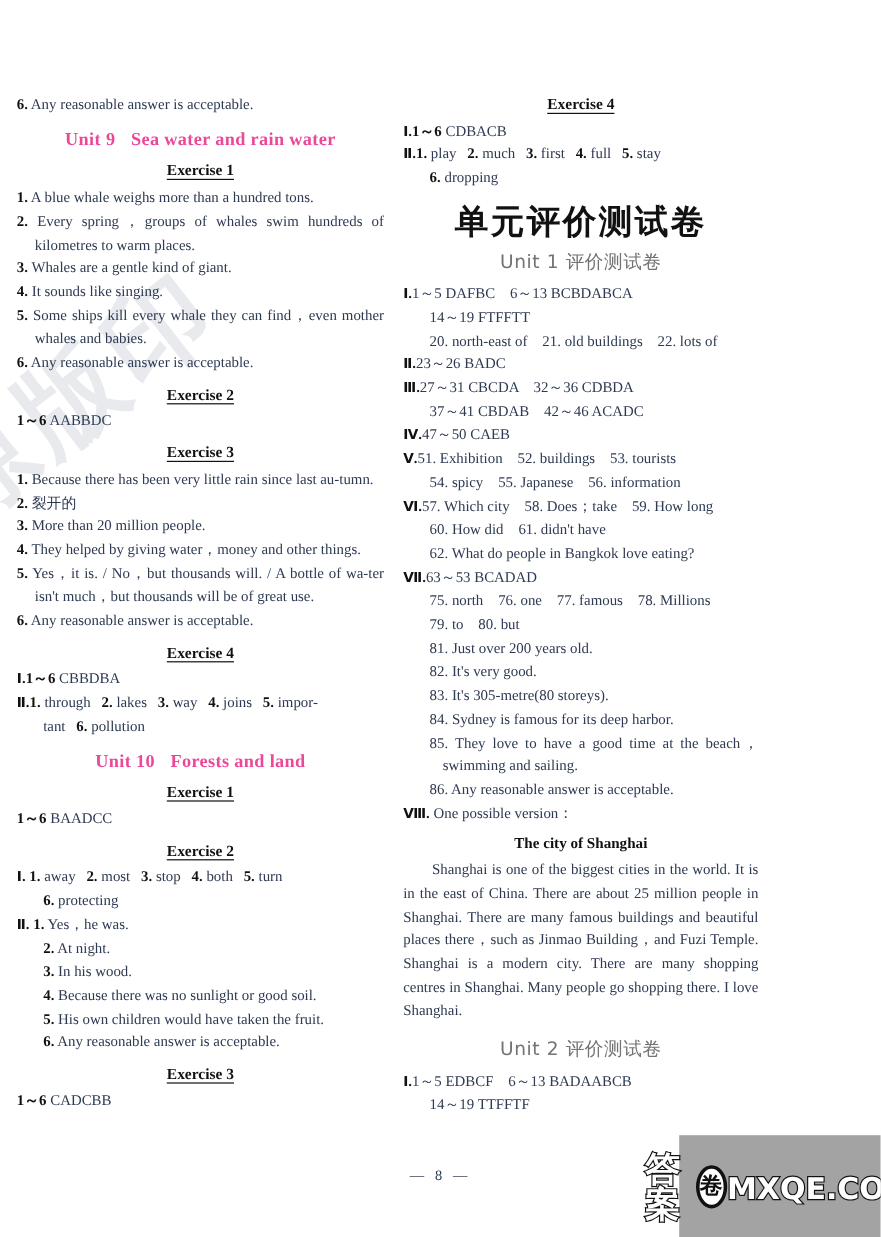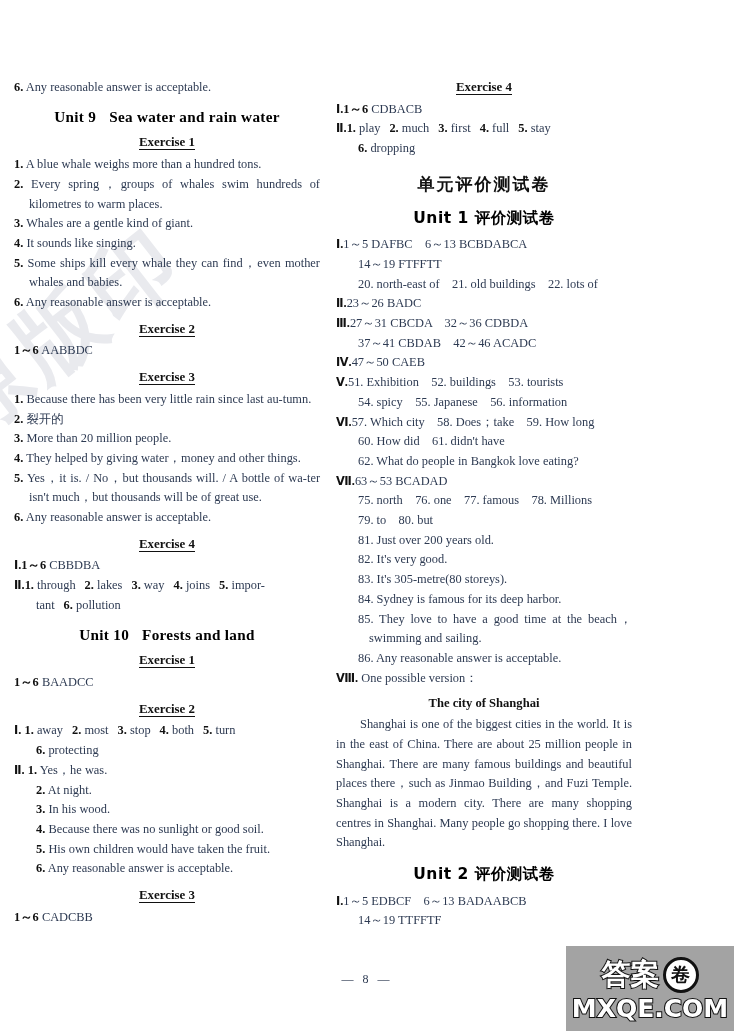--- a/index.html
+++ b/index.html
@@ -39,21 +39,20 @@
   }
   .wm-logo {
     position: absolute;
     right: 0px;
     bottom: 0px;
     width: 168px;
     height: 85px;
     background: #a3a3a3;
     z-index: 3;
     display: flex;
-    flex-direction: column;
     align-items: center;
     justify-content: center;
     user-select: none;
   }
   .wm-logo-top {
     display: flex;
     align-items: center;
     gap: 1px;
     font-family: "DejaVu Sans", sans-serif;
     font-size: 29px;
@@ -105,50 +104,50 @@
     line-height: 19.7px;
   }
   .col-left  { left: 14px;  width: 306px; }
   .col-right { left: 336px; width: 296px; }
 
   
   .unit-title {
     text-align: center;
     font-weight: 700;
     font-size: 15.2px;
-    color: #000000;
+    color: #ec4899;
     margin: 9px 0 2px 0;
     letter-spacing: 0.3px;
   }
   .unit-title .sp { display: inline-block; width: 13px; }
 
   .ex-title {
     text-align: center;
     font-weight: 700;
     font-size: 12.9px;
     color: #111111;
     margin: 7px 0 2px 0;
   }
   .ex-title span { border-bottom: 1px solid #111111; padding-bottom: 0px; }
 
   .big-cn-title {
     text-align: center;
     font-family: "DejaVu Sans", sans-serif;
     font-weight: 700;
-    font-size: 17px;
+    font-size: 28px;
     color: #111111;
     margin: 16px 0 14px 0;
     letter-spacing: 2px;
   }
   .cn-sub-title {
     text-align: center;
     font-family: "DejaVu Sans", sans-serif;
-    font-weight: 700;
+    font-weight: 400;
     font-size: 15.5px;
-    color: #000000;
+    color: #737373;
     margin: 12px 0 7px 0;
     letter-spacing: 0.5px;
   }
   .sub-head {
     text-align: center;
     font-weight: 700;
     font-size: 12.6px;
     color: #111111;
     margin: 6px 0 1px 0;
   }

